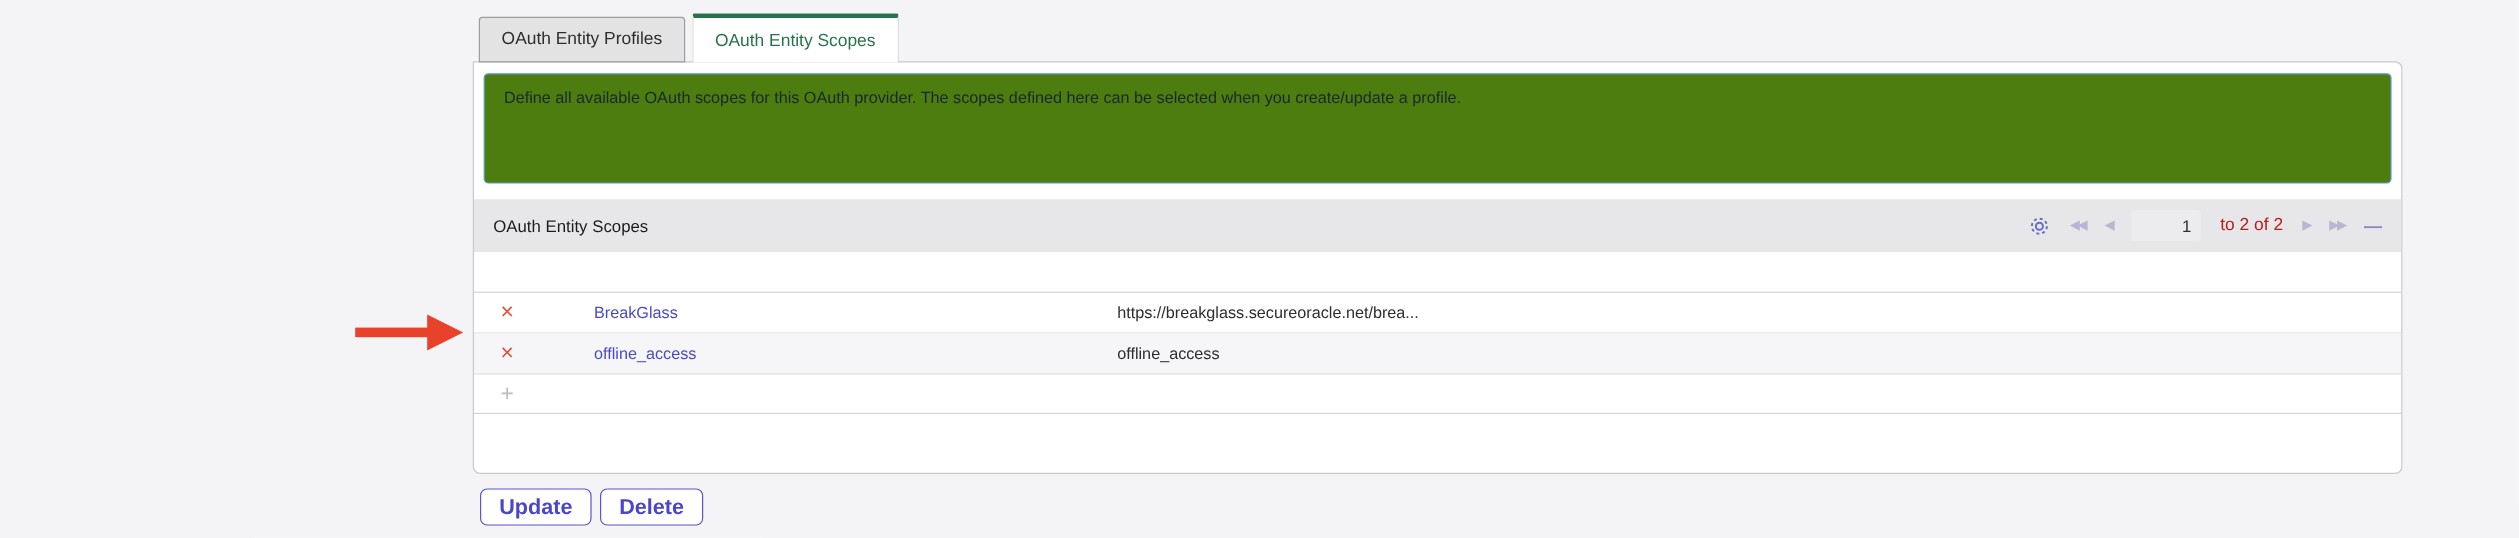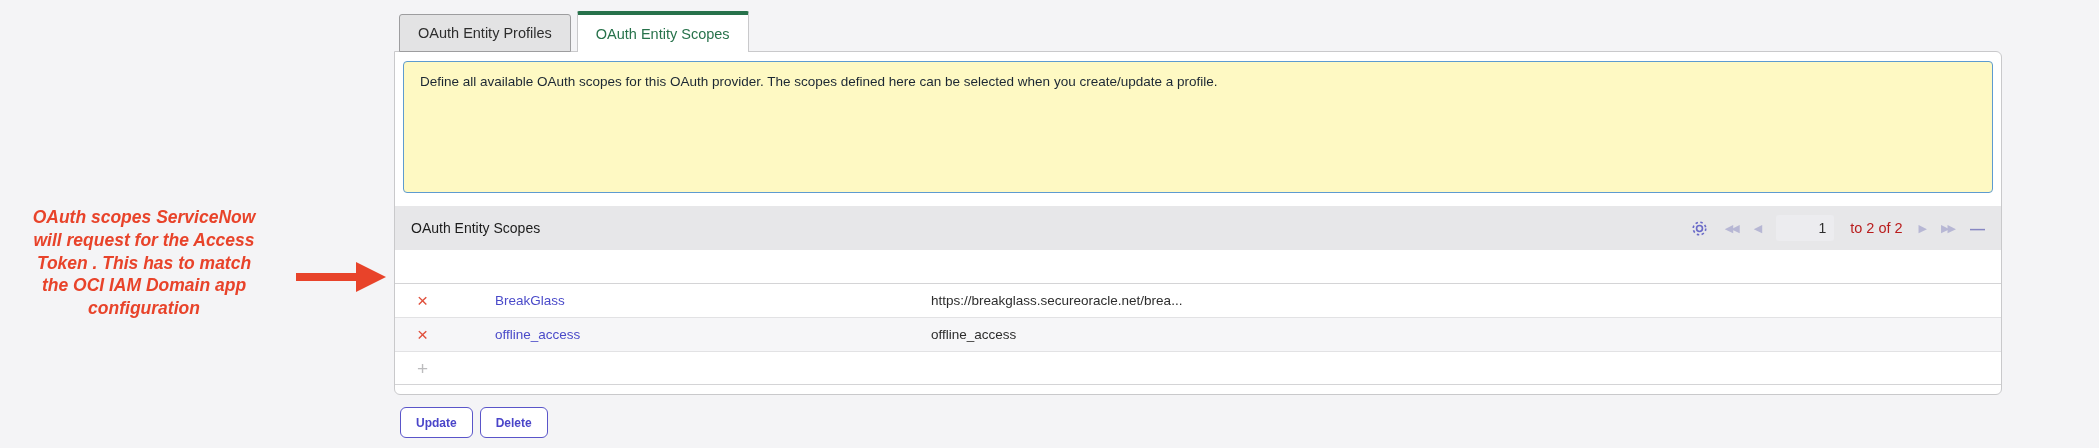--- a/index.html
+++ b/index.html
@@ -52,22 +52,22 @@
 
   
   .card {
     position:absolute; left:394px; top:51px; width:1608px; height:344px;
     background:#fff; border:1px solid #c9c9cb;
     border-radius:0 6px 6px 6px;
     z-index:2;
   }
 
   .info-panel {
-    margin:9px 8px 0 8px; height:132px;
-    background:#fef9c3; border:1px solid #5d9bd0; border-radius:4px;
+    margin:9px 8px 0 8px; height:92px;
+    background:#4d7c0f; border:1px solid #5d9bd0; border-radius:4px;
     padding:10px 16px;
     font-size:13.5px; color:#1b2733; line-height:1.45;
   }
   .info-panel ul { margin:3px 0 0 0; padding-left:32px; }
   .info-panel li { margin:0; }
   .info-panel .term { font-weight:bold; }
 
   .titlebar {
     margin-top:13px; height:44px; background:#e7e7e9;
     display:flex; align-items:center; padding:0 16px;
@@ -104,35 +104,30 @@
   .plus-icon { color:#bcbcbe; font-size:19px; line-height:1; cursor:pointer; }
   .cell-name a { color:#4a4ac9; text-decoration:none; cursor:pointer; }
   .sort-caret { font-size:9px; margin-left:6px; color:#161616; }
   .insert-label { font-style:italic; color:#2d2d2d; cursor:text; }
 
   
   .actions { position:absolute; left:400px; top:407px; display:flex; gap:7px; }
   .actions button {
     height:31px; padding:0 15px;
     background:#fff; border:1px solid #5a55c9; border-radius:6px;
-    color:#4a45c9; font-weight:bold; font-size:12px;
+    color:#4a45c9; font-weight:bold; font-size:18px;
     font-family:"Liberation Sans", sans-serif;
     cursor:pointer;
   }
 </style>
 </head>
 <body>
 
 <div class="screen">
 
-  <div class="annotation">OAuth scopes ServiceNow
-will request for the Access
-Token . This has to match
-the OCI IAM Domain app
-configuration</div>
   <div class="anno-arrow">
     <div class="shaft"></div>
     <div class="head"></div>
   </div>
 
   <div class="tabs">
     <div class="tab inactive">
       <span>OAuth Entity Profiles</span>
     </div>
     <div class="tab active">

